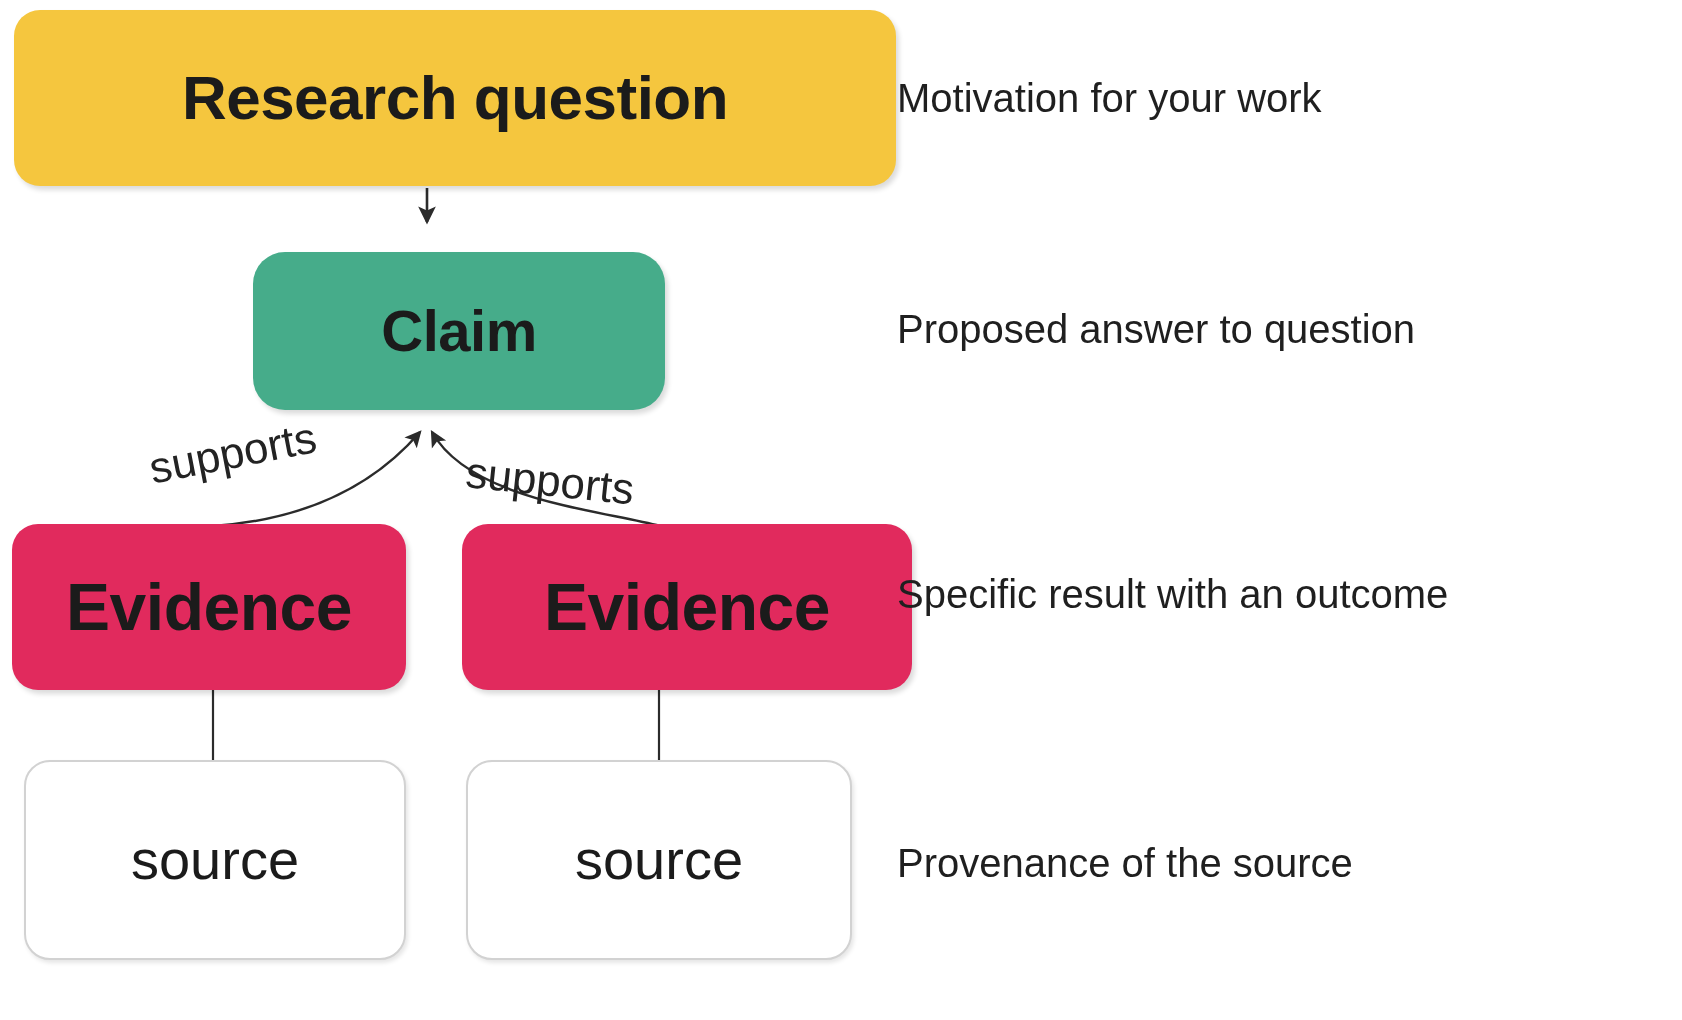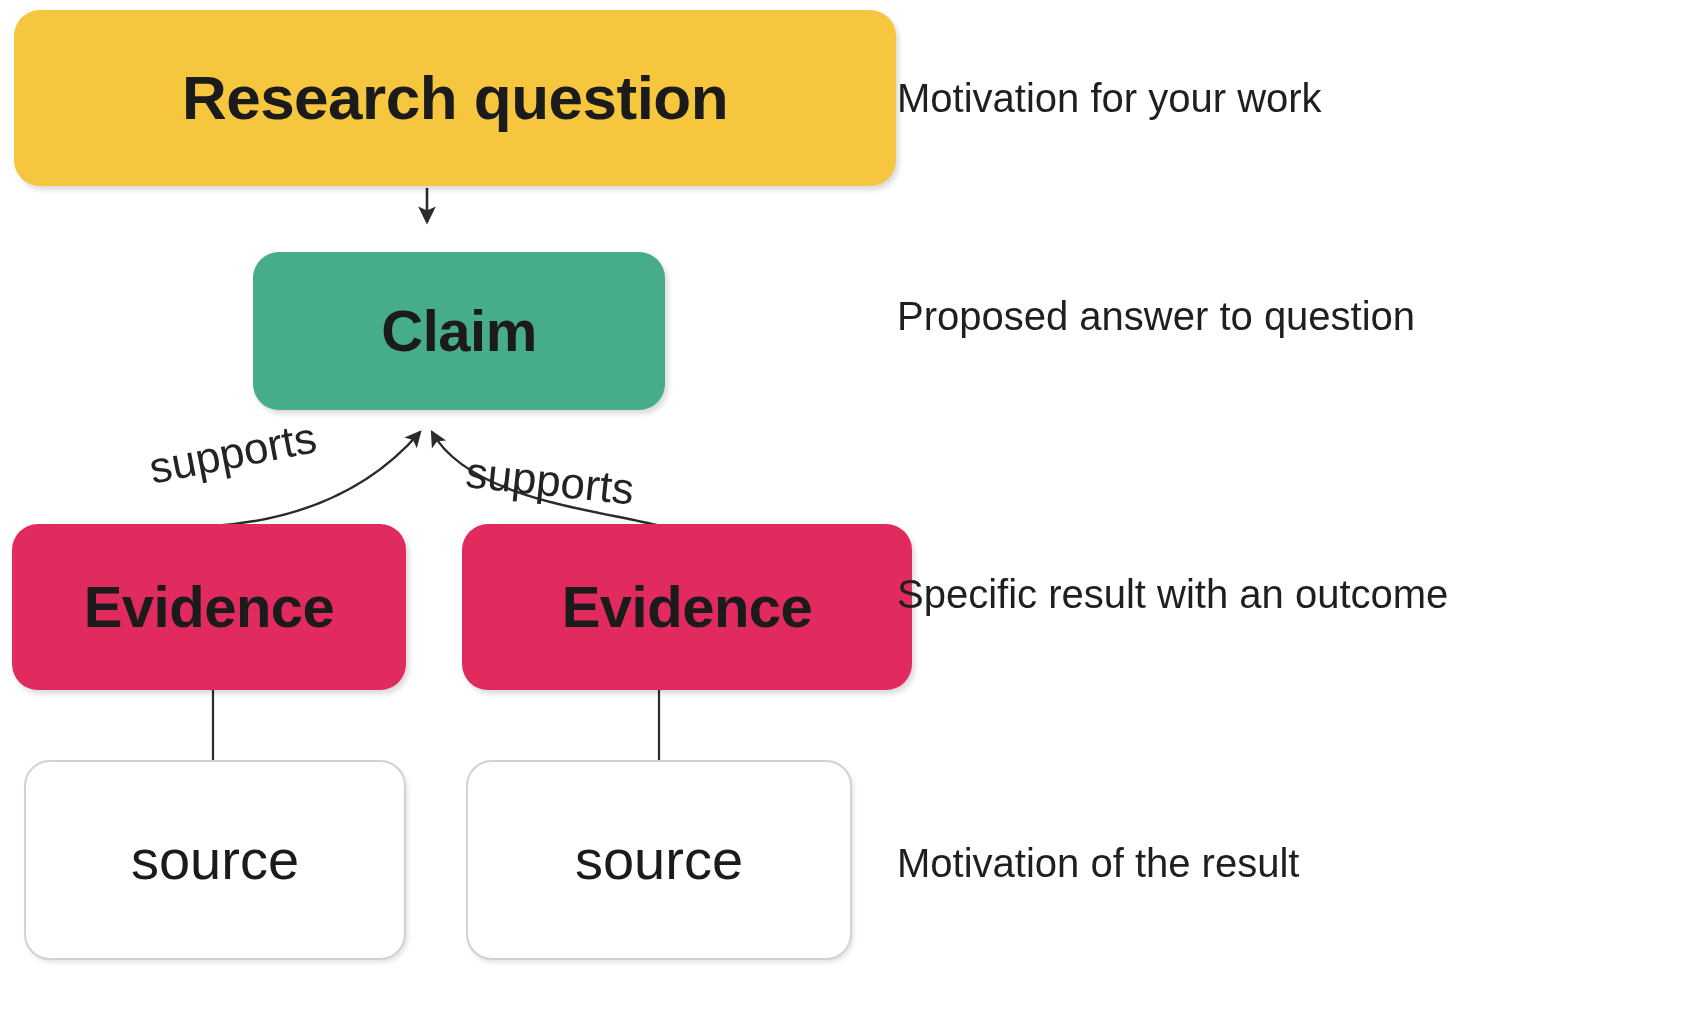--- a/index.html
+++ b/index.html
@@ -45,34 +45,35 @@
     left: 14px;  top: 10px;
     width: 882px; height: 176px;
     background: #F5C63E;
   }
   #node-research-question .node-label { font-size: 62px; }
 
   #node-claim {
     left: 253px; top: 252px;
     width: 412px; height: 158px;
     background: #46AC8A;
+    border-radius: 32px;
   }
   #node-claim .node-label { font-size: 58px; }
 
   #node-evidence-left {
     left: 12px;  top: 524px;
     width: 394px; height: 166px;
     background: #E12A5D;
   }
   #node-evidence-right {
     left: 462px; top: 524px;
     width: 450px; height: 166px;
     background: #E12A5D;
   }
-  .evidence .node-label { font-size: 58px; }
+  .evidence .node-label { font-size: 66px; }
 
   #node-source-left {
     left: 24px;  top: 760px;
     width: 382px; height: 200px;
     background: #ffffff;
     border: 2px solid #d2d2d2;
     box-shadow: 2px 3px 4px rgba(0,0,0,0.10);
   }
   #node-source-right {
     left: 466px; top: 760px;
@@ -91,21 +92,21 @@
   
   .annotation {
     position: absolute;
     color: #1f1f1f;
     font-size: 40px;
     line-height: 1;
     white-space: nowrap;
     z-index: 3;
   }
   #ann-motivation  { left: 897px; top: 78px; text-align: center;  }
-  #ann-proposed    { left: 897px; top: 296px; }
+  #ann-proposed    { left: 897px; top: 309px; }
   #ann-specific    { left: 897px; top: 574px; }
   #ann-provenance  { left: 897px; top: 843px; }
 
   
   .edge-label {
     position: absolute;
     font-size: 44px;
     color: #232323;
     white-space: nowrap;
     z-index: 4;
@@ -179,13 +180,13 @@
 <div class="edge-label" id="edge-label-supports-left">supports</div>
 
 <div class="edge-label" id="edge-label-supports-right">supports</div>
 
 <div class="annotation" id="ann-motivation">Motivation for your work</div>
 
 <div class="annotation" id="ann-proposed">Proposed answer to question</div>
 
 <div class="annotation" id="ann-specific">Specific result with an outcome</div>
 
-<div class="annotation" id="ann-provenance">Motivation of the result</div>
+<div class="annotation" id="ann-provenance">Provenance of the source</div>
 
 </body></html>

